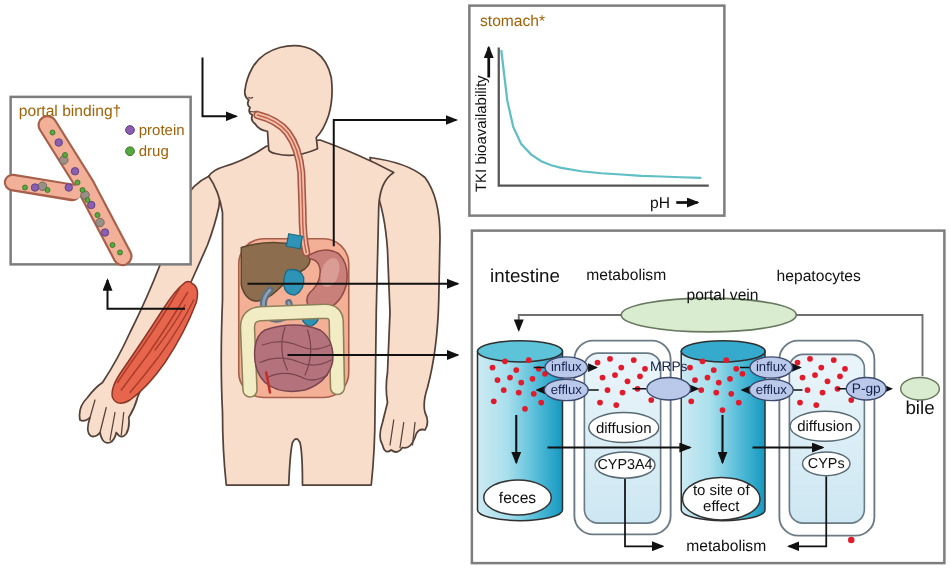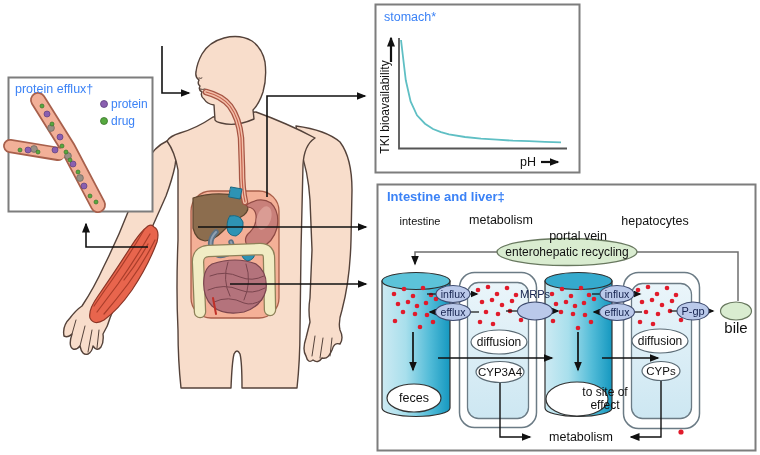--- a/index.html
+++ b/index.html
@@ -1,24 +1,24 @@
 <!DOCTYPE html>
 <html><head>
 <meta charset="utf-8">
 <style>
   html,body{margin:0;padding:0;background:#fff;}
   #stage{position:relative;width:760px;height:455px;background:#fff;overflow:hidden;
          font-family:"Liberation Sans","DejaVu Sans",sans-serif;color:#111;}
   #art{position:absolute;left:0;top:0;}
   .lbl{position:absolute;transform:translate(-50%,-50%);white-space:nowrap;font-size:12px;color:#111;}
-  .lbl-l{position:absolute;white-space:nowrap;font-size:12px;color:#3b82f6;}
+  .lbl-l{position:absolute;white-space:nowrap;font-size:12px;color:#a16207;}
   .bold{font-weight:bold;}
   .rot{transform:translate(-50%,-50%) rotate(-90deg);}
   .small{font-size:10.5px;color:#15224e;}
-  .ctr{text-align:center;line-height:13px;margin-left:28px;}
+  .ctr{text-align:center;line-height:13px;}
 </style>
 </head>
 <body>
 
 <div id="stage">
 <svg id="art" width="760" height="455" viewBox="0 0 760 455">
   <defs>
     <marker id="mA" viewBox="0 0 10 8" refX="8.5" refY="4" markerWidth="10" markerHeight="8" orient="auto" markerUnits="userSpaceOnUse">
           <path d="M0,0 L10,4 L0,8 Z" fill="#111"></path>
         </marker>
@@ -270,34 +270,32 @@
   <g fill="none" stroke="#111" stroke-width="1.6">
     <path d="M 162 46 L 162 93 L 189 93" marker-end="url(#mA)"></path>
     <path d="M 267 197 L 267 96 L 365 96" marker-end="url(#mA)"></path>
     <path d="M 198 227 L 366 227" marker-end="url(#mA)"></path>
     <path d="M 230 284 L 366 284" marker-end="url(#mA)"></path>
     <path d="M 148 247 L 86 247 L 86 224" marker-end="url(#mA)"></path>
   </g>
 </svg>
 
 
-  <div class="lbl-l" style="left:15px;top:82px;font-size:12.5px">protein efflux†</div>
+  <div class="lbl-l" style="left:15px;top:82px;font-size:12.5px">portal binding†</div>
   <div class="lbl-l" style="left:111px;top:97px">protein</div>
   <div class="lbl-l" style="left:111px;top:114px">drug</div>
 
   <div class="lbl-l" style="left:384px;top:10px;font-size:12.5px">stomach*</div>
   <div class="lbl rot" style="left:385px;top:107px">TKI bioavailability</div>
   <div class="lbl" style="left:528px;top:162px;font-size:12.5px">pH</div>
 
-  <div class="lbl-l bold" style="left:387px;top:189px;font-size:13px">Intestine and liver‡</div>
-  <div class="lbl" style="left:420px;top:221px;font-size:11px">intestine</div>
+  <div class="lbl" style="left:420px;top:221px;font-size:15px">intestine</div>
   <div class="lbl" style="left:501px;top:220px;font-size:12.5px">metabolism</div>
   <div class="lbl" style="left:578px;top:236px;font-size:12.5px">portal vein</div>
   <div class="lbl" style="left:655px;top:221px;font-size:12.5px">hepatocytes</div>
-  <div class="lbl" style="left:567px;top:252px">enterohepatic recycling</div>
 
   <div class="lbl small" style="left:453px;top:294px">influx</div>
   <div class="lbl small" style="left:453px;top:312px">efflux</div>
   <div class="lbl small" style="left:535px;top:294px;font-size:11px">MRPs</div>
   <div class="lbl small" style="left:617px;top:294px">influx</div>
   <div class="lbl small" style="left:617px;top:312px">efflux</div>
   <div class="lbl small" style="left:693px;top:311px;font-size:11px">P-gp</div>
   <div class="lbl" style="left:736px;top:327px;font-size:15px">bile</div>
 
   <div class="lbl" style="left:499px;top:342px">diffusion</div>

